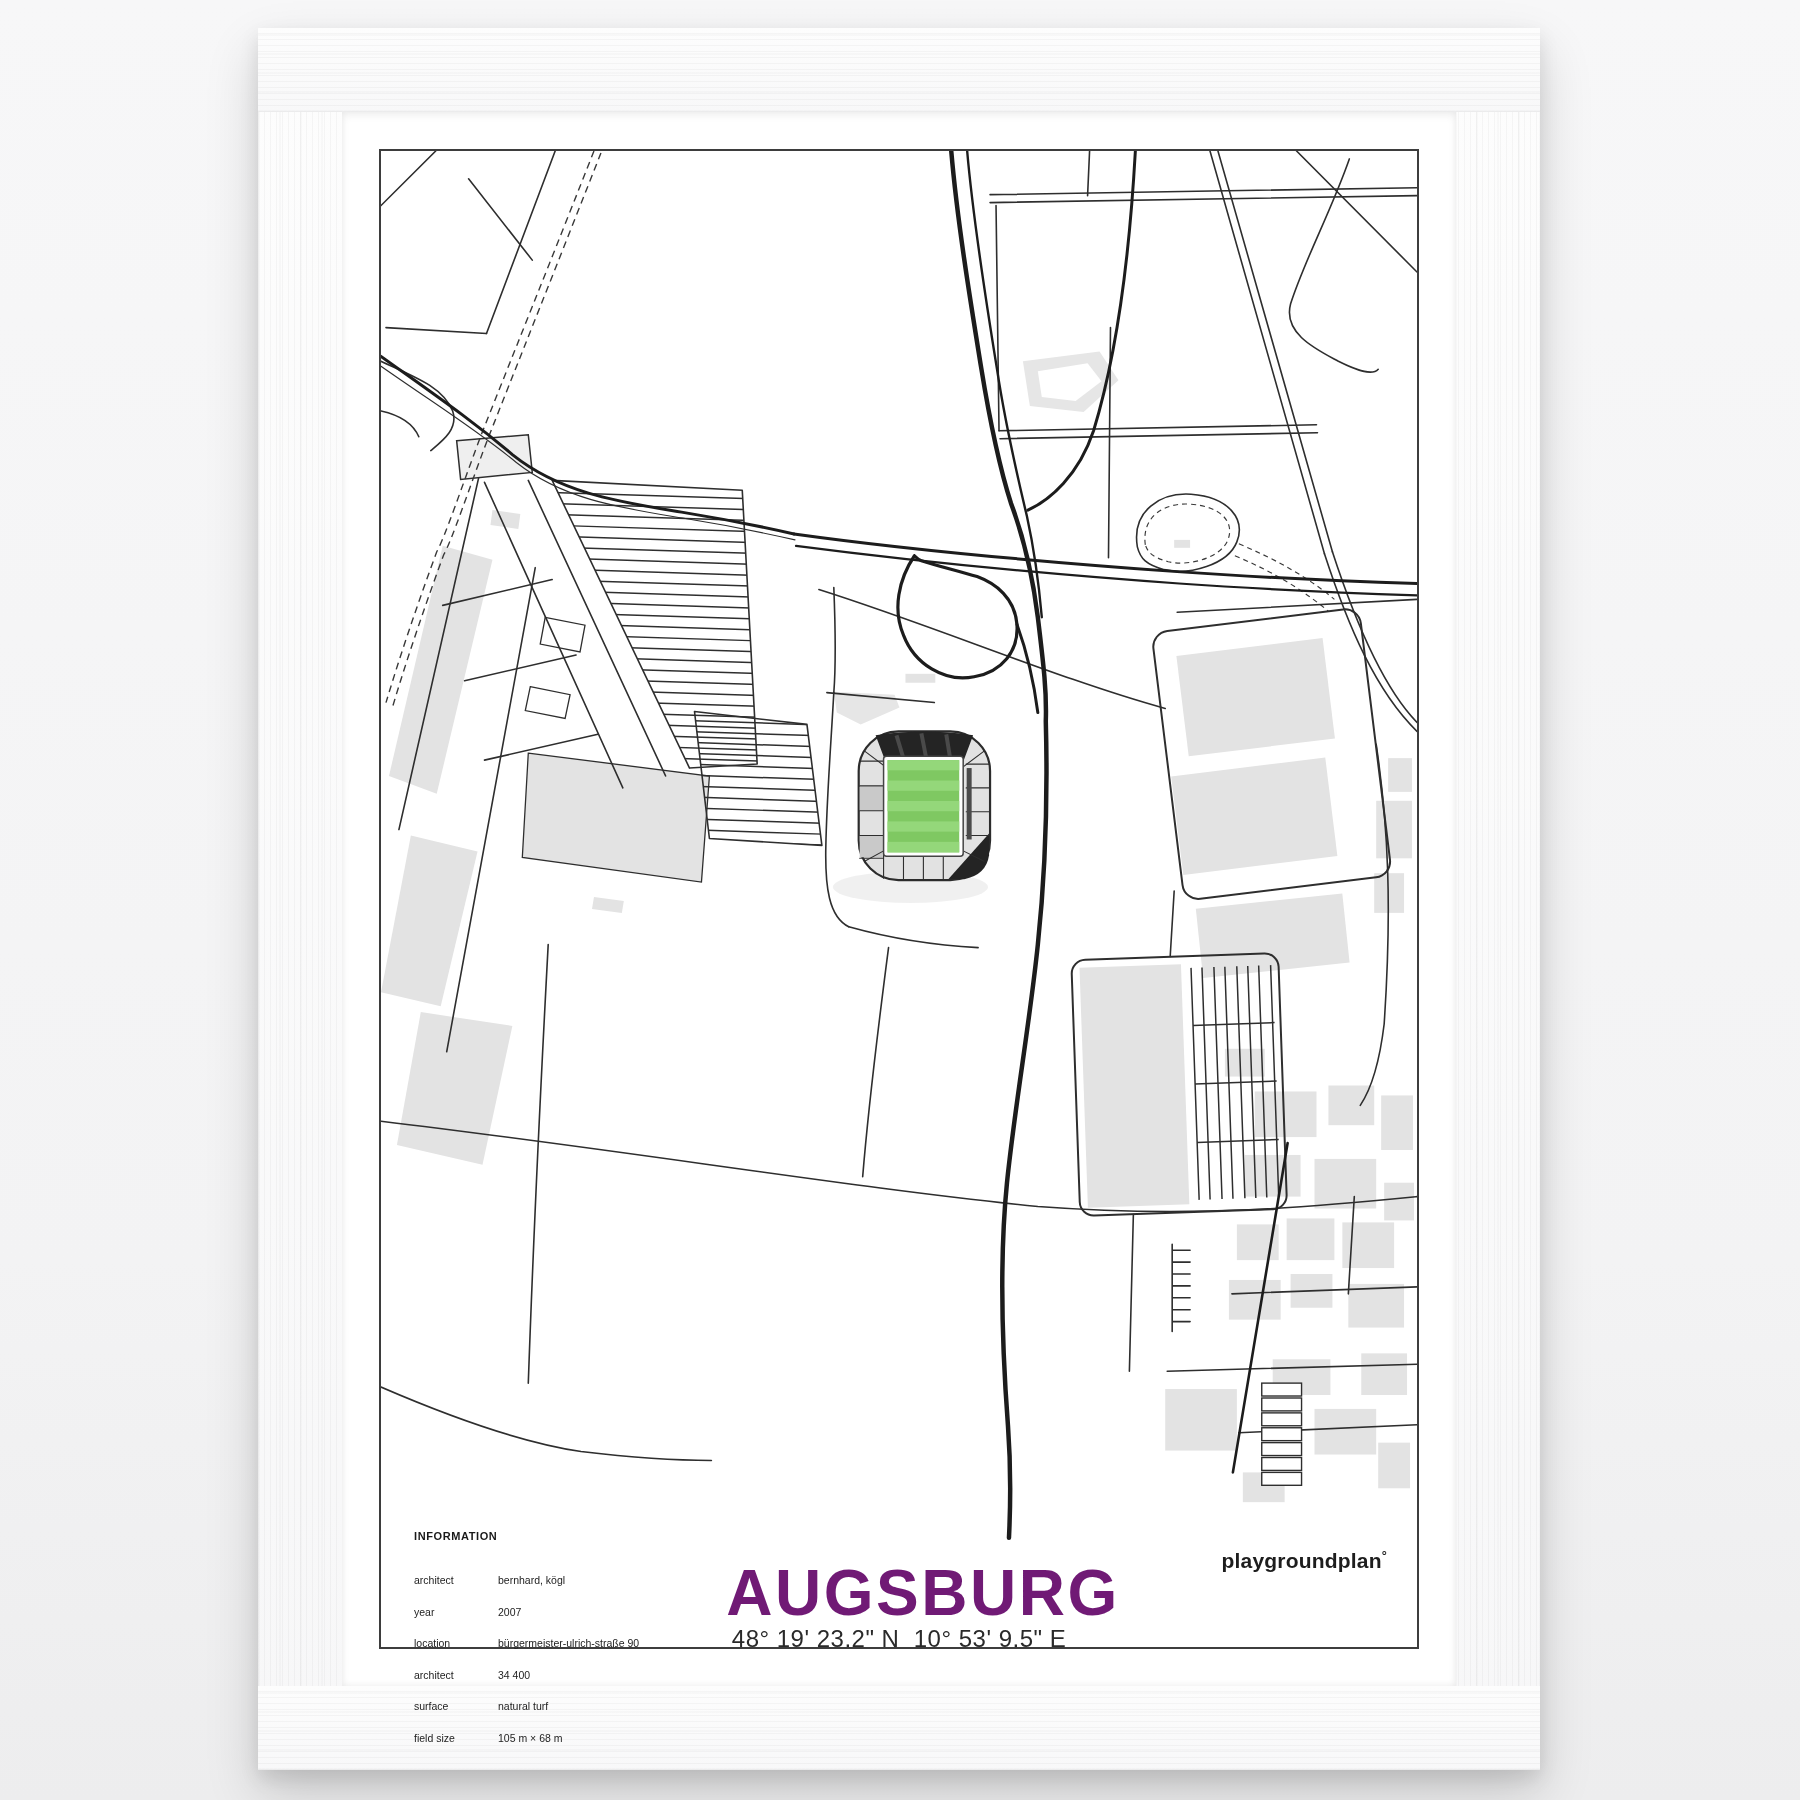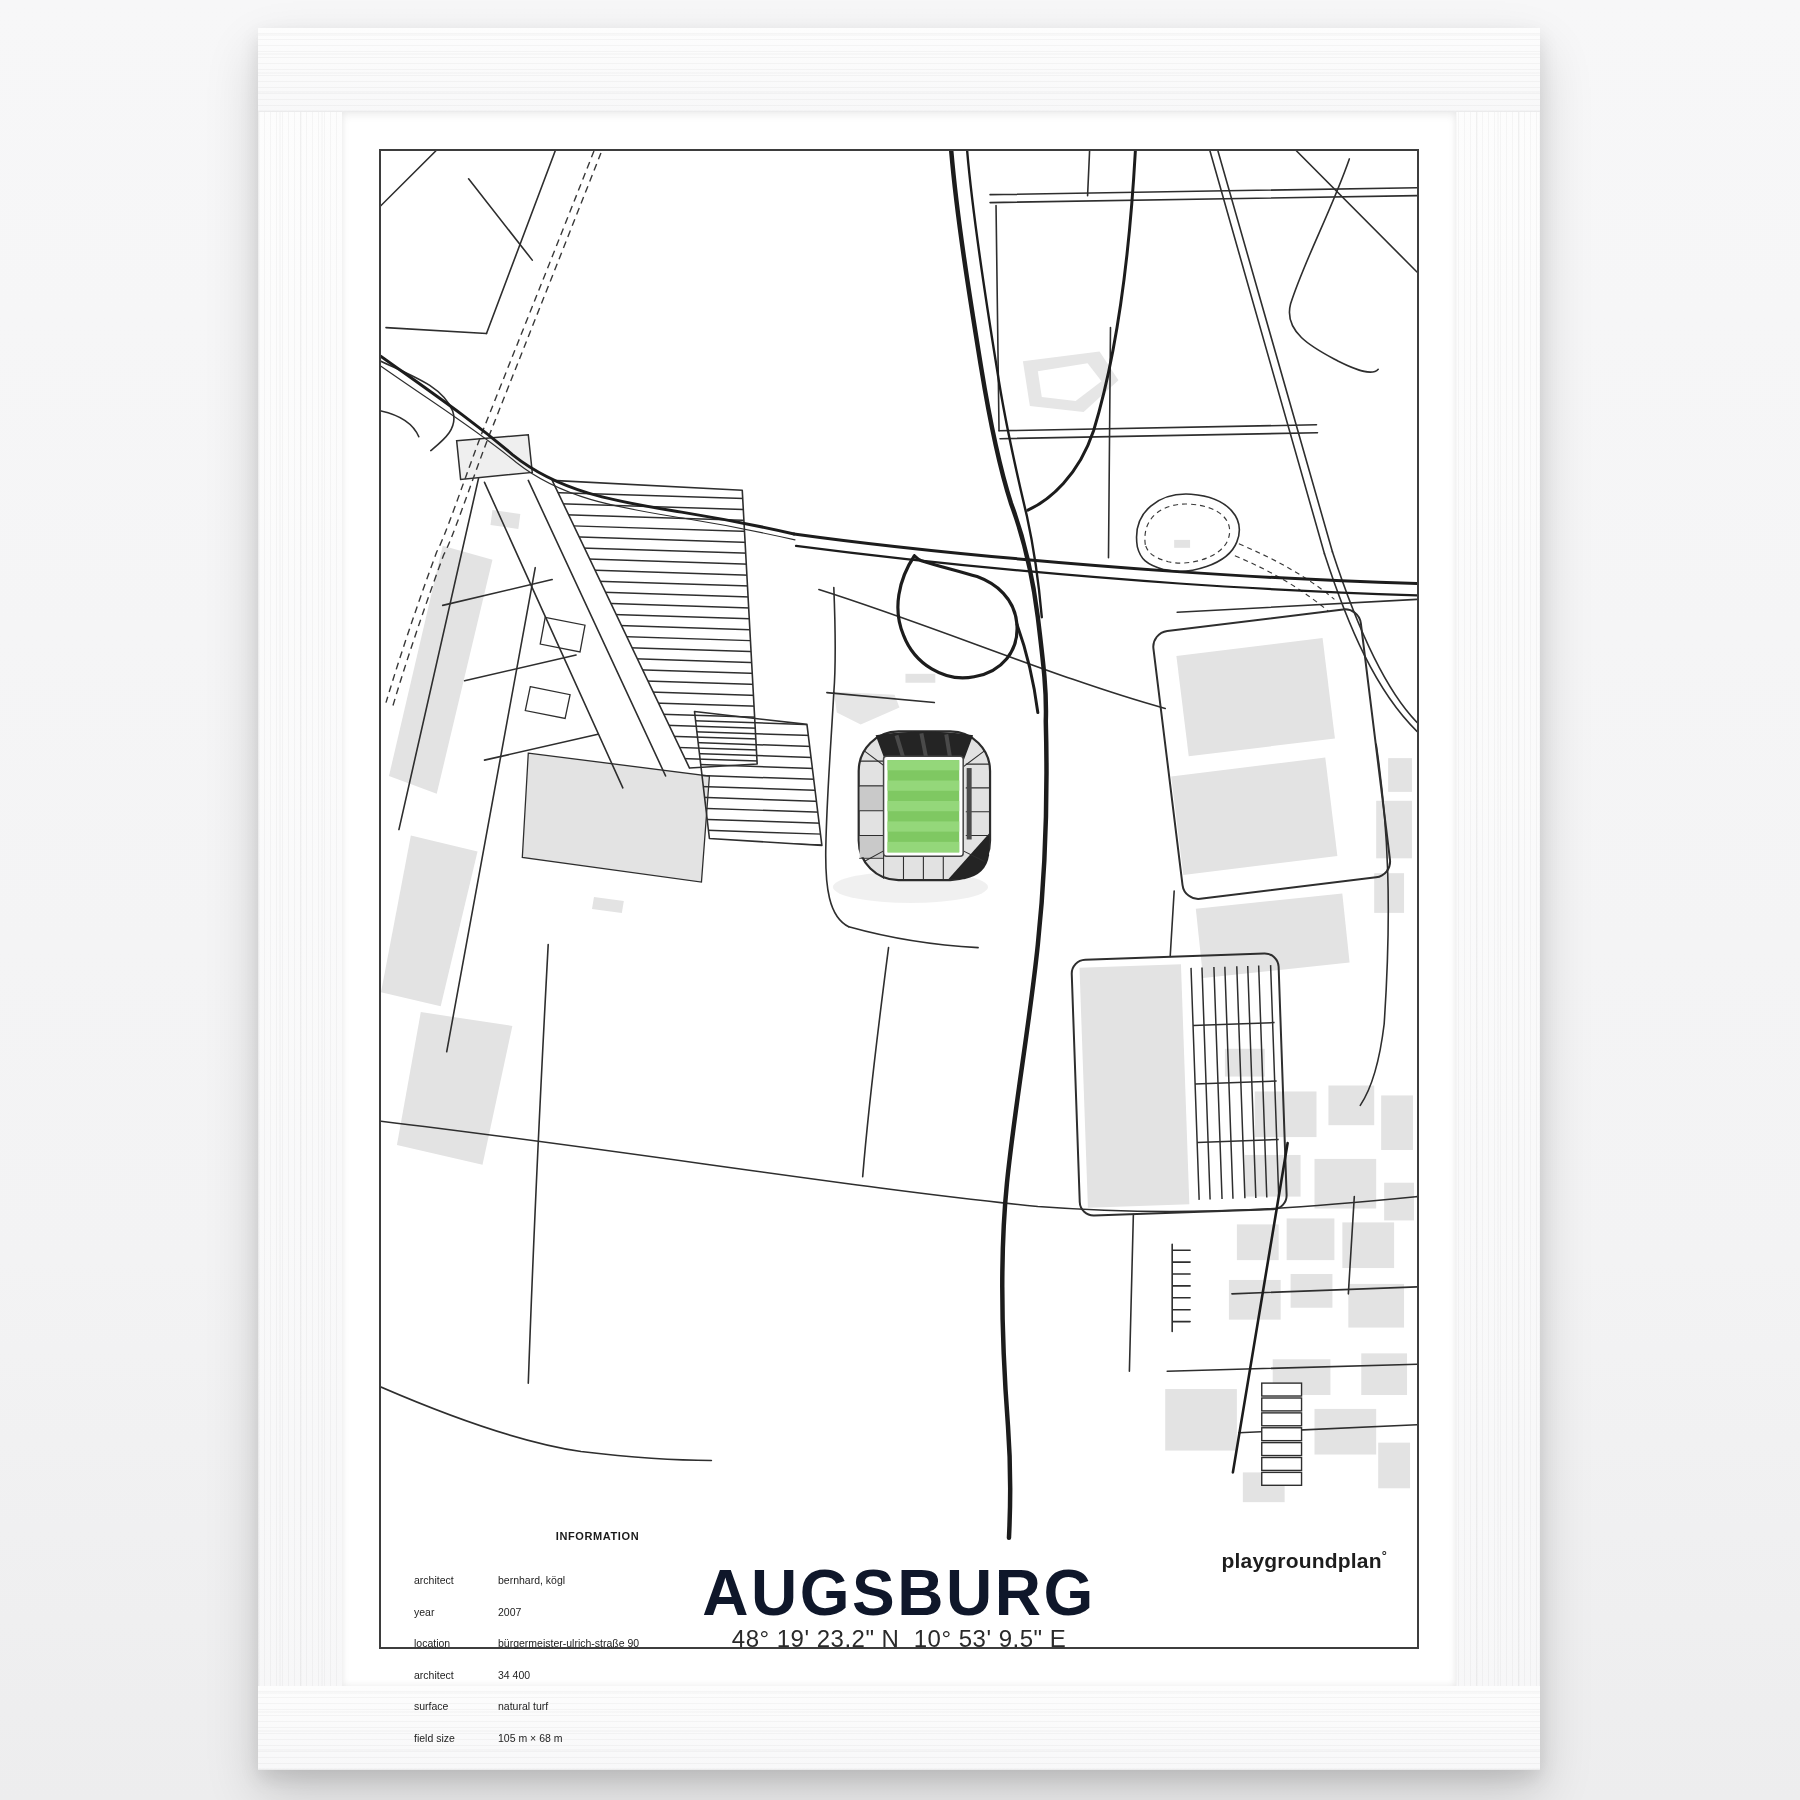--- a/index.html
+++ b/index.html
@@ -39,26 +39,26 @@
   .thin{stroke:#2e2e2e;stroke-width:1.6;fill:none;stroke-linecap:round;stroke-linejoin:round;}
   .hair{stroke:#2e2e2e;stroke-width:1.1;fill:none;stroke-linecap:round;}
   .thick{stroke:#1c1c1c;fill:none;stroke-linecap:round;stroke-linejoin:round;}
   .rail{stroke:#383838;stroke-width:1.4;fill:none;stroke-dasharray:7 5;}
   .pdash{stroke:#3a3a3a;stroke-width:1.15;fill:none;stroke-dasharray:5 4;}
   .b{fill:#e3e3e3;}
   .stripe{stroke:#2e2e2e;stroke-width:1.5;fill:none;}
   
   .overlay{position:absolute;inset:0;color:#1c1c1c;}
   .info{position:absolute;left:33px;top:1379px;}
-  .info-h{font-size:11px;font-weight:bold;letter-spacing:0.6px;margin-bottom:13px;color:#1a1a1a;text-align:right;}
+  .info-h{font-size:11px;font-weight:bold;letter-spacing:0.6px;margin-bottom:13px;color:#1a1a1a;}
   .info-row{font-size:10.5px;line-height:11.6px;color:#222;}
   .info-l{display:inline-block;width:84px;margin-top:20px;}
   .title{
     position:absolute;left:0;top:1405px;width:100%;text-align:center;
-    font-size:64px;font-weight:600;letter-spacing:2.5px;color:#0f172a;
+    font-size:64px;font-weight:600;letter-spacing:2.5px;color:#701a75;padding-left:24px;
   }
   .coords{
     position:absolute;left:0;top:1474px;width:100%;text-align:center;
     font-size:24px;letter-spacing:0.5px;color:#2a2a2a;white-space:pre;
   }
   .brand{
     position:absolute;right:30px;top:1398px;font-size:21px;font-weight:600;color:#1d1d1d;letter-spacing:0.2px;
   }
   .brand sup{font-size:60%;vertical-align:super;}
 </style>

